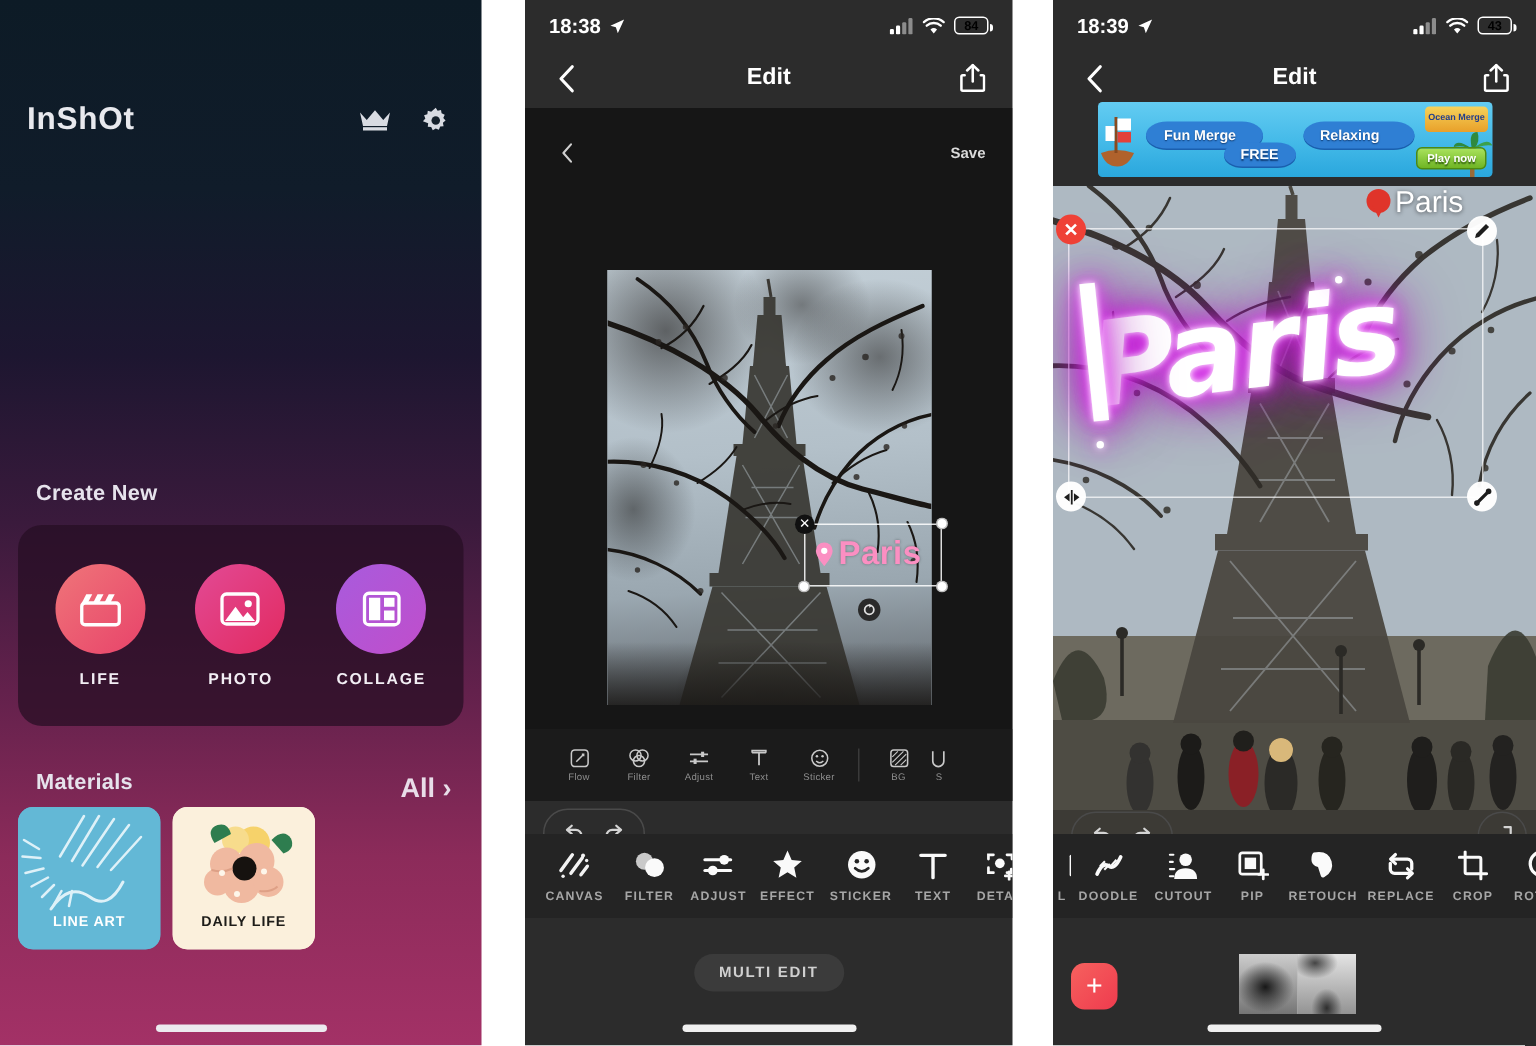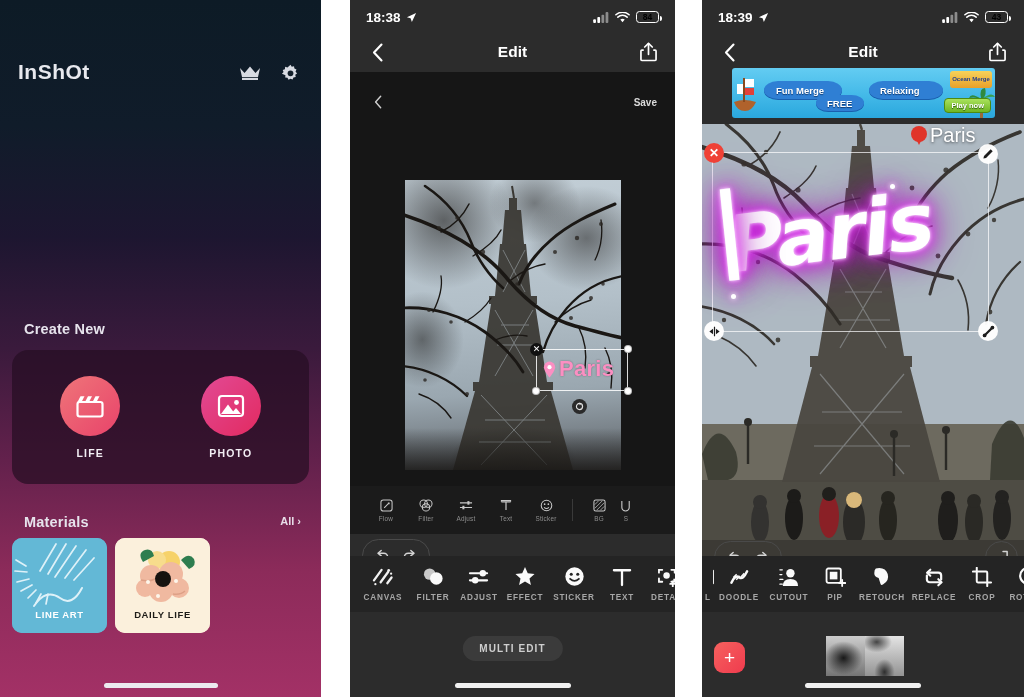--- a/index.html
+++ b/index.html
@@ -14,38 +14,38 @@
   
   #panel-home {
     position: absolute; left: 0; top: 0; width: 321px; height: 697px;
     background: linear-gradient(180deg,
        #0d1b26 0%, #101c2a 18%, #1d1630 34%,
        #3a1a3c 50%, #63214c 66%, #8c2b5a 82%, #a33166 100%);
     overflow: hidden;
   }
   .home-topbar {
     position: absolute; left: 0; top: 60px; width: 321px; height: 40px;
-    display: flex; align-items: flex-start; padding: 0 18px;
+    display: flex; align-items: center; padding: 0 18px;
   }
   .brand {
     color: #e8e9ee; font-size: 21px; font-weight: bold; letter-spacing: .5px;
     flex: 1;
   }
   .home-topicon { width: 26px; height: 26px; display:flex; align-items:center; justify-content:center; margin-left: 14px; }
   .home-topicon svg { display:block; }
 
   .home-sec-title {
     position: absolute; color: #e6e3ec; font-size: 14.5px; font-weight: bold;
     left: 24px; letter-spacing: .2px;
   }
   #create-new-title { top: 321px; }
   #materials-title { top: 514px; }
   .materials-all {
     position: absolute; right: 20px; top: 515px;
-    color: #e8dde8; font-size: 11px; font-weight: 600;
+    color: #e8dde8; font-size: 18px; font-weight: 600;
   }
 
   .create-card {
     position: absolute; left: 12px; top: 350px; width: 297px; height: 134px;
     background: rgba(38,14,34,0.72); border-radius: 16px;
     display: flex; align-items: center; justify-content: space-around;
     padding: 0 8px;
   }
   .create-item { display: flex; flex-direction: column; align-items: center; width: 88px; }
   .create-circle {
@@ -346,20 +346,31 @@
           <svg width="28" height="26" viewBox="0 0 28 26">
             <rect x="2" y="3" width="24" height="20" rx="3" fill="none" stroke="#fff" stroke-width="2.2"></rect>
             <circle cx="19.5" cy="9.5" r="2.4" fill="#fff"></circle>
             <path d="M4 21 L11 11.5 L18 21 Z" fill="#fff"></path>
             <path d="M14 21 L19 15 L24 21 Z" fill="#fff"></path>
           </svg>
         </div>
         <div class="create-label">PHOTO</div>
       </div>
 
+      <div class="create-item">
+        <div class="create-circle cc-collage">
+          <svg width="27" height="26" viewBox="0 0 27 26">
+            <rect x="2" y="2.5" width="23" height="21" rx="3" fill="none" stroke="#fff" stroke-width="2.2"></rect>
+            <rect x="5" y="5.5" width="7.5" height="15" fill="#fff"></rect>
+            <rect x="15" y="5.5" width="7" height="6" fill="#fff"></rect>
+            <rect x="15" y="14" width="7" height="6.5" fill="#fff"></rect>
+          </svg>
+        </div>
+        <div class="create-label">COLLAGE</div>
+      </div>
     </div>
 
     <div class="home-sec-title" id="materials-title">Materials</div>
     <div class="materials-all">All ›</div>
 
     <div class="materials-row">
 
 
       <div class="mat-card" id="mat-line-art">
         <svg width="95" height="95" viewBox="0 0 95 95" style="position:absolute;left:0;top:0">

